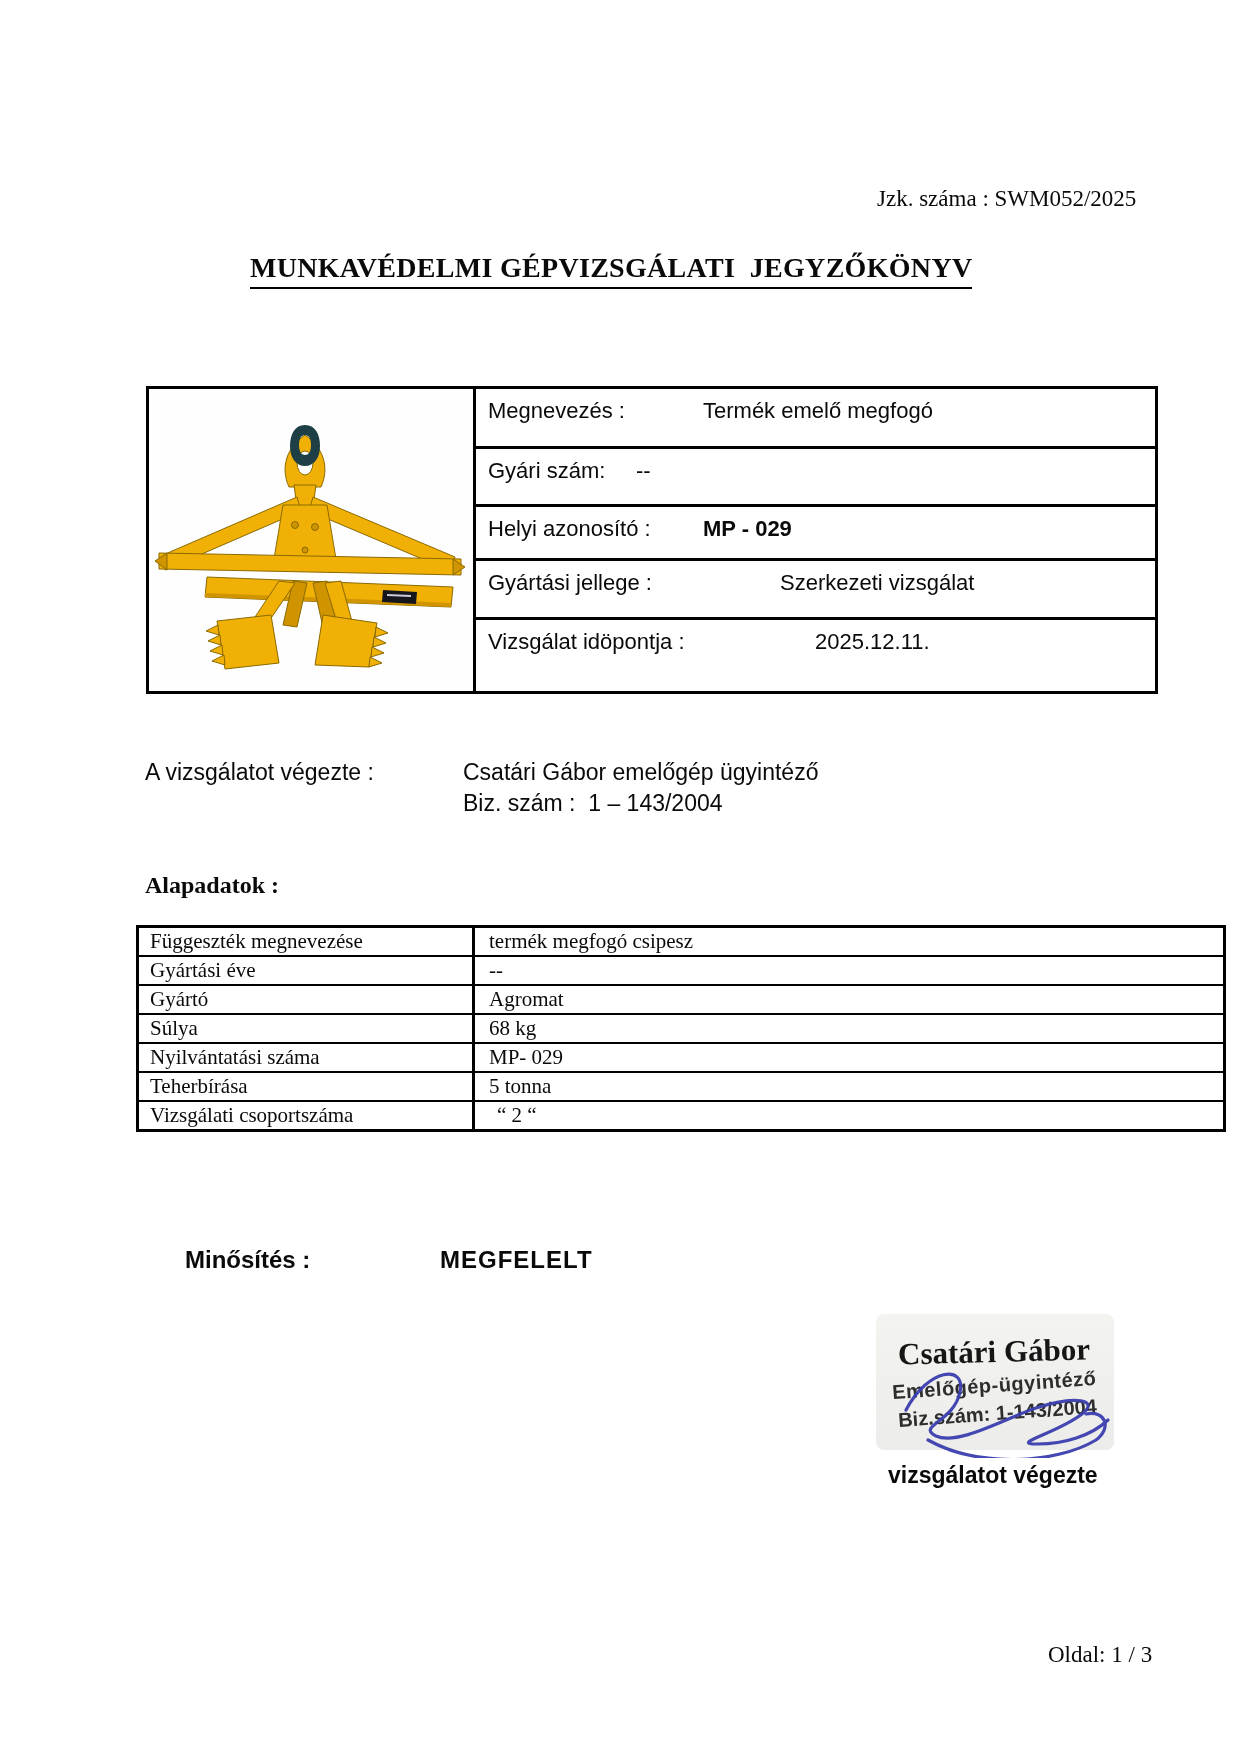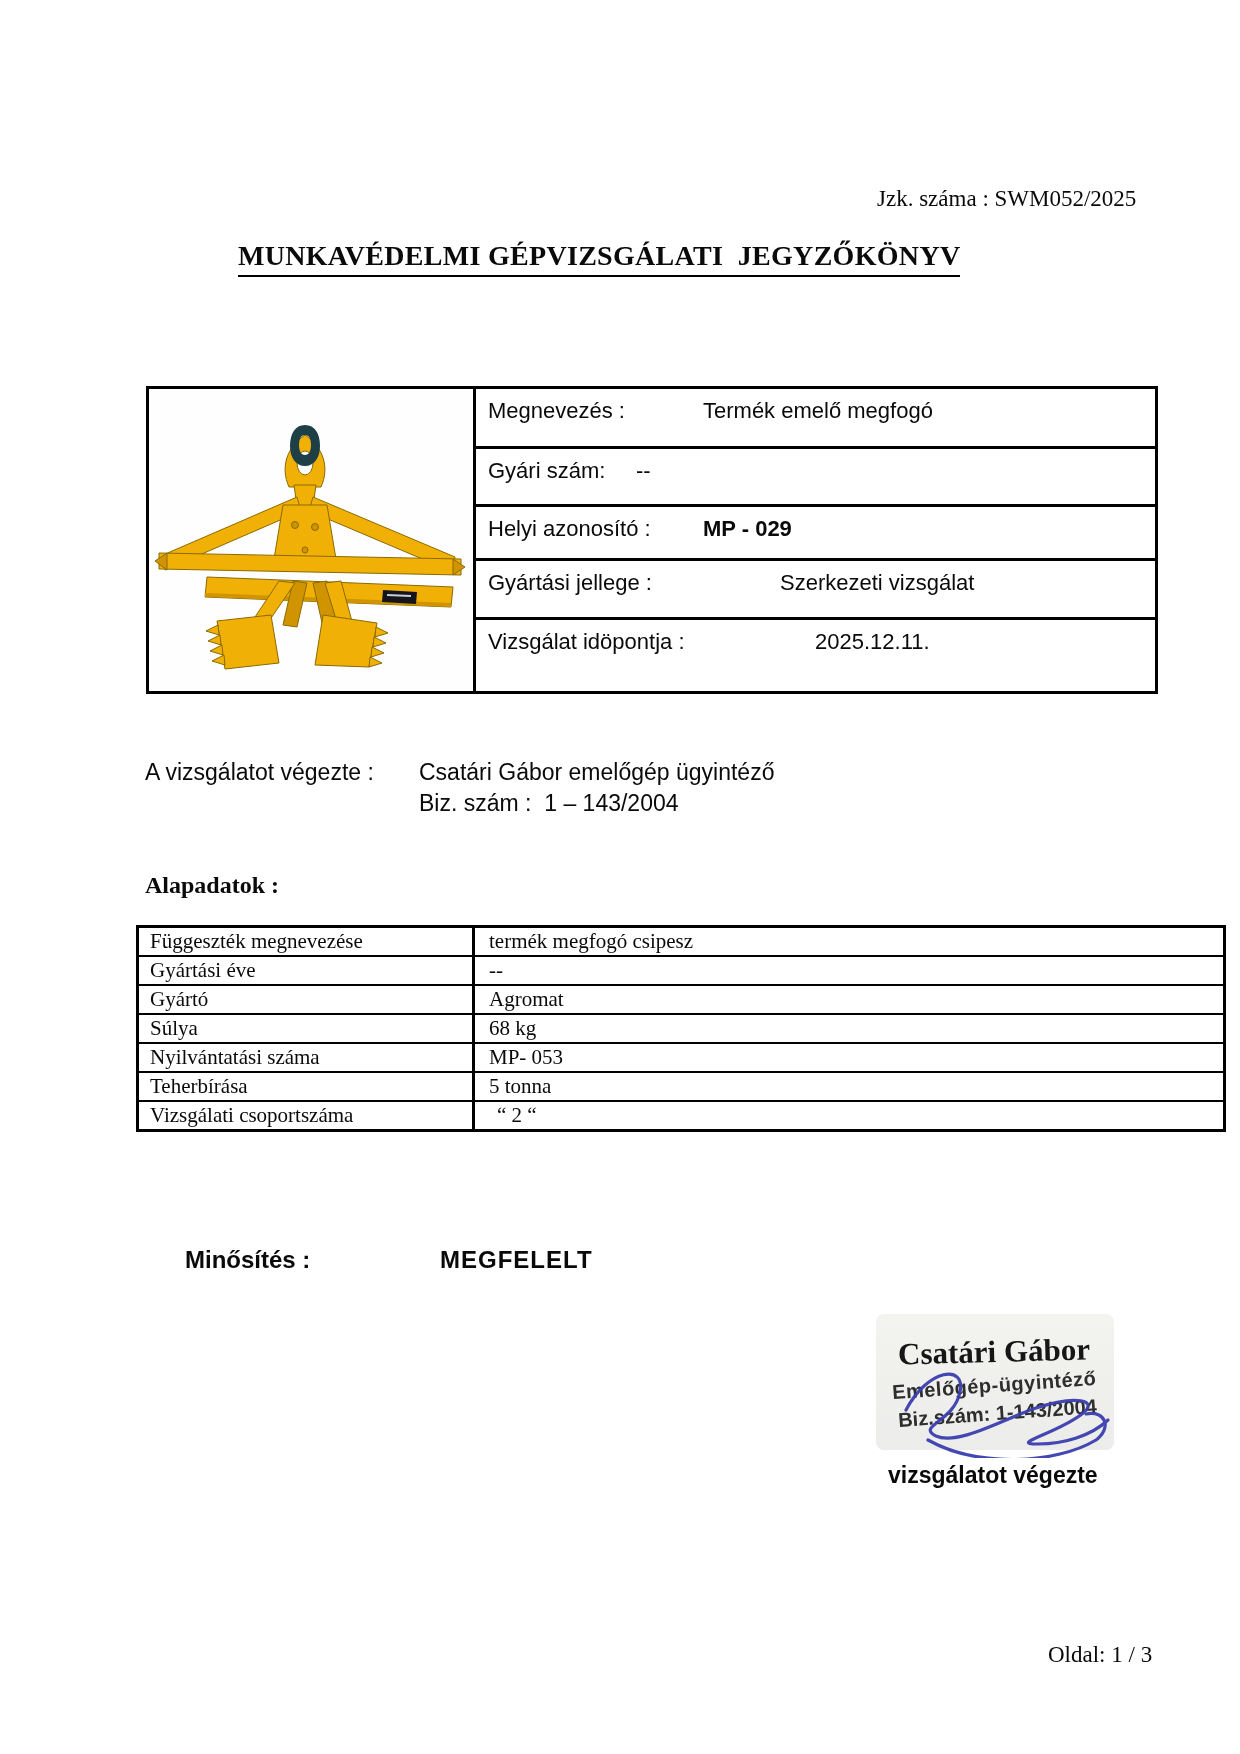--- a/index.html
+++ b/index.html
@@ -10,21 +10,21 @@
     font-family:"Liberation Sans",sans-serif;
     color:#0a0a0a;
     overflow:hidden;
     padding-left:42px;
   }
   .pre{white-space:pre;}
 
   
   .doc-number{position:absolute;left:877px;top:186px;font-family:"Liberation Serif",serif;font-size:23px;}
   .title{
-    position:absolute;left:238px;top:240px;margin:0;
+    position:absolute;left:238px;top:240px;margin:12px;
     font-family:"Liberation Serif",serif;font-weight:bold;font-size:28px;letter-spacing:.3px;
     border-bottom:2px solid #000;padding-bottom:3px;white-space:pre;
   }
 
   
   .machine-table{
     position:absolute;left:146px;top:386px;width:1012px;height:308px;
     border:3px solid #000;box-sizing:border-box;
   }
   .photo-cell{
@@ -34,21 +34,21 @@
   .photo-cell svg{position:absolute;left:6px;top:36px;}
   .info-rows{margin-left:327px;height:100%;}
   .info-row{position:relative;box-sizing:border-box;}
   .info-row + .info-row{border-top:3px solid #000;}
   .info-row .lbl{position:absolute;left:12px;top:9px;font-size:22px;}
   .info-row .val{position:absolute;top:9px;font-size:22px;}
   .r1{height:57px;}.r2{height:58px;}.r3{height:54px;}.r4{height:59px;}.r5{height:70px;}
   .v1{left:227px;}.v2{left:160px;}.v3{left:227px;font-weight:bold;text-align:right;}.v4{left:304px;}.v5{left:339px;}
 
   
-  .inspector{position:absolute;left:145px;top:757px;display:flex;font-size:23px;line-height:31px;}
+  .inspector{position:absolute;left:145px;top:757px;display:flex;font-size:23px;line-height:31px;gap:44px;}
   .inspector .ins-label{width:274px;flex:none;}
 
   
   .basic-heading{position:absolute;left:145px;top:872px;font-family:"Liberation Serif",serif;font-weight:bold;font-size:24px;}
   .basic-table{
     position:absolute;left:136px;top:925px;width:1090px;
     border:3px solid #000;box-sizing:border-box;
   }
   .b-row{display:flex;height:27px;box-sizing:border-box;}
   .b-row + .b-row{border-top:2px solid #000;height:29px;}
@@ -193,21 +193,21 @@
     <div class="b-row">
       <span class="b-lbl">Gyártó</span>
       <span class="b-val">Agromat</span>
     </div>
     <div class="b-row">
       <span class="b-lbl">Súlya</span>
       <span class="b-val">68 kg</span>
     </div>
     <div class="b-row">
       <span class="b-lbl">Nyilvántatási száma</span>
-      <span class="b-val">MP- 053</span>
+      <span class="b-val">MP- 029</span>
     </div>
     <div class="b-row">
       <span class="b-lbl">Teherbírása</span>
       <span class="b-val">5 tonna</span>
     </div>
     <div class="b-row">
       <span class="b-lbl">Vizsgálati csoportszáma</span>
       <span class="b-val" style="padding-left:22px;">“ 2 “</span>
     </div>
   </div>

